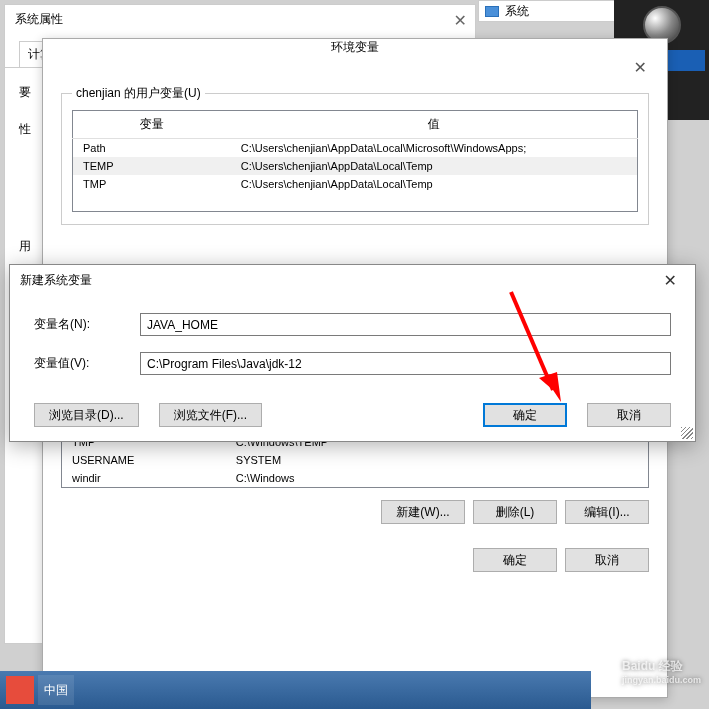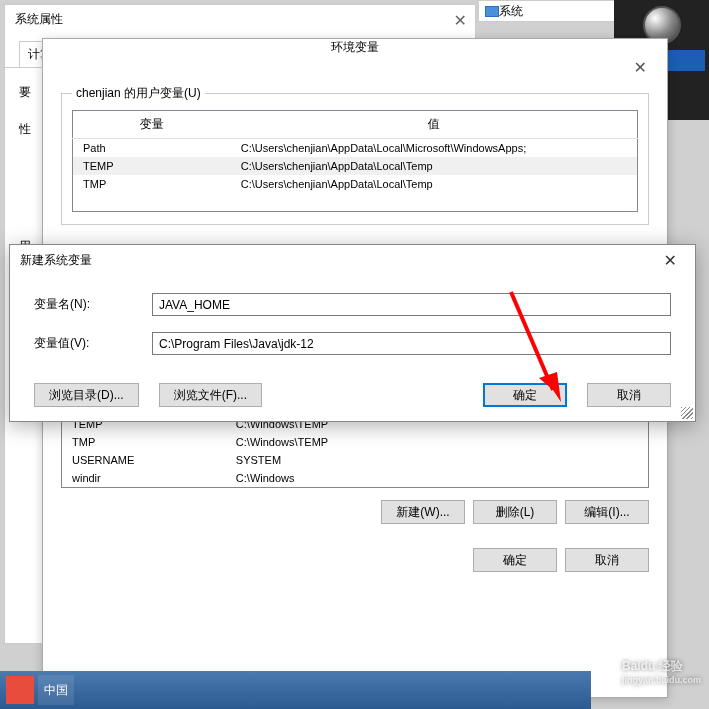--- a/index.html
+++ b/index.html
@@ -5,21 +5,21 @@
     * { box-sizing: border-box; margin: 0; padding: 0; font-family: "Microsoft YaHei", "Segoe UI", sans-serif; font-size: 12px; }
     body { width: 709px; height: 709px; background: #d0d0d0; position: relative; overflow: hidden; }
     
     
     .bg-system-props { position: absolute; top: 4px; left: 4px; width: 472px; height: 640px; background: #fff; border: 1px solid #ccc; }
     .bg-system-props .titlebar { height: 28px; display: flex; align-items: center; padding: 0 10px; font-size: 13px; }
     .bg-system-props .close-x { position: absolute; right: 8px; top: 6px; font-size: 16px; color: #666; }
     .bg-system-props .tabs-row { padding: 8px 14px 0; display: flex; gap: 2px; border-bottom: 1px solid #ccc;}
     .bg-system-props .tab { padding: 4px 8px; font-size: 12px; background: #fff; border: 1px solid #ccc; border-bottom: none;}
     
-    .bg-system-window { position: absolute; top: 0; left: 478px; width: 231px; height: 22px; background: #fff; border: 1px solid #ccc; display: flex; align-items: center; padding: 0 6px; gap: 0; }
+    .bg-system-window { position: absolute; top: 0; left: 478px; width: 231px; height: 22px; background: #fff; border: 1px solid #ccc; display: flex; align-items: center; padding: 0 6px; gap: 6px; }
     .bg-system-window .icon-mon { width: 14px; height: 11px; background: #4a90d9; border: 1px solid #2a70b9; }
     
     .bg-dark-app { position: absolute; top: 0; left: 614px; width: 95px; height: 120px; background: #222; }
     .bg-dark-app .globe { width: 38px; height: 38px; border-radius: 50%; background: radial-gradient(circle at 30% 30%, #fff, #888, #333); margin: 6px auto; border: 2px solid #555;}
     .bg-dark-app .baidu { margin: 4px 4px; background: #1a5fb4; color: #fff; padding: 2px 4px; display: flex; align-items: center; gap: 3px; font-size: 11px;}
     .bg-dark-app .paw { font-size: 14px; }
     
     
     .env-dialog { position: absolute; top: 38px; left: 42px; width: 626px; height: 660px; background: #fff; border: 1px solid #aaa; box-shadow: 0 2px 10px rgba(0,0,0,.2); }
     .env-dialog .titlebar { height: 32px; display: flex; align-items: center; padding: 0 12px; font-size: 13px; flex-direction: column; }
@@ -30,25 +30,25 @@
     .env-table { width: 100%; border: 1px solid #828790; border-collapse: collapse; background: #fff; }
     .env-table th { text-align: center; font-weight: normal; padding: 5px 10px; border-bottom: 1px solid #e0e0e0; background: #fff; font-size: 12px; }
     .env-table td { padding: 3px 10px; font-size: 11px; white-space: nowrap; overflow: hidden; text-overflow: ellipsis; max-width: 0; }
     .env-table tr.sel td { background: #f0f0f0; }
     .env-table colgroup col:first-child { width: 28%; }
     .btn-row { display: flex; gap: 8px; justify-content: flex-end; margin-top: 12px; }
     .btn { min-width: 84px; height: 24px; padding: 0 14px; background: #e1e1e1; border: 1px solid #adadad; cursor: pointer; font-size: 12px; }
     .btn.primary { border: 2px solid #0078d7; }
     
     
-    .new-var-dialog { position: absolute; top: 244px; left: 9px; width: 687px; height: 178px; background: #fff; border: 1px solid #888; box-shadow: 0 4px 20px rgba(0,0,0,.3); }
+    .new-var-dialog { position: absolute; top: 264px; left: 9px; width: 687px; height: 178px; background: #fff; border: 1px solid #888; box-shadow: 0 4px 20px rgba(0,0,0,.3); }
     .new-var-dialog .titlebar { height: 30px; display: flex; align-items: center; padding: 0 10px; font-size: 13px; }
     .new-var-dialog .titlebar .close-x { margin-left: auto; font-size: 16px; color: #333; padding: 2px 8px; cursor: pointer; }
     .new-var-dialog .body { padding: 18px 24px 12px; }
-    .new-var-dialog .field-row { display: flex; align-items: center; margin-bottom: 16px; gap: 12px; }
+    .new-var-dialog .field-row { display: flex; align-items: center; margin-bottom: 16px; gap: 0; }
     .new-var-dialog .field-row label { width: 106px; font-size: 12px; }
     .new-var-dialog .field-row input { flex: 1; height: 23px; padding: 2px 6px; border: 1px solid #7a7a7a; font-size: 12px; }
     .new-var-dialog .bottom { display: flex; gap: 20px; padding: 0 24px; }
     .new-var-dialog .bottom .spacer { flex: 1; }
     
     
     .arrow { position: absolute; top: 284px; left: 495px; pointer-events: none; }
     .arrow svg { width: 80px; height: 130px; }
     
     

